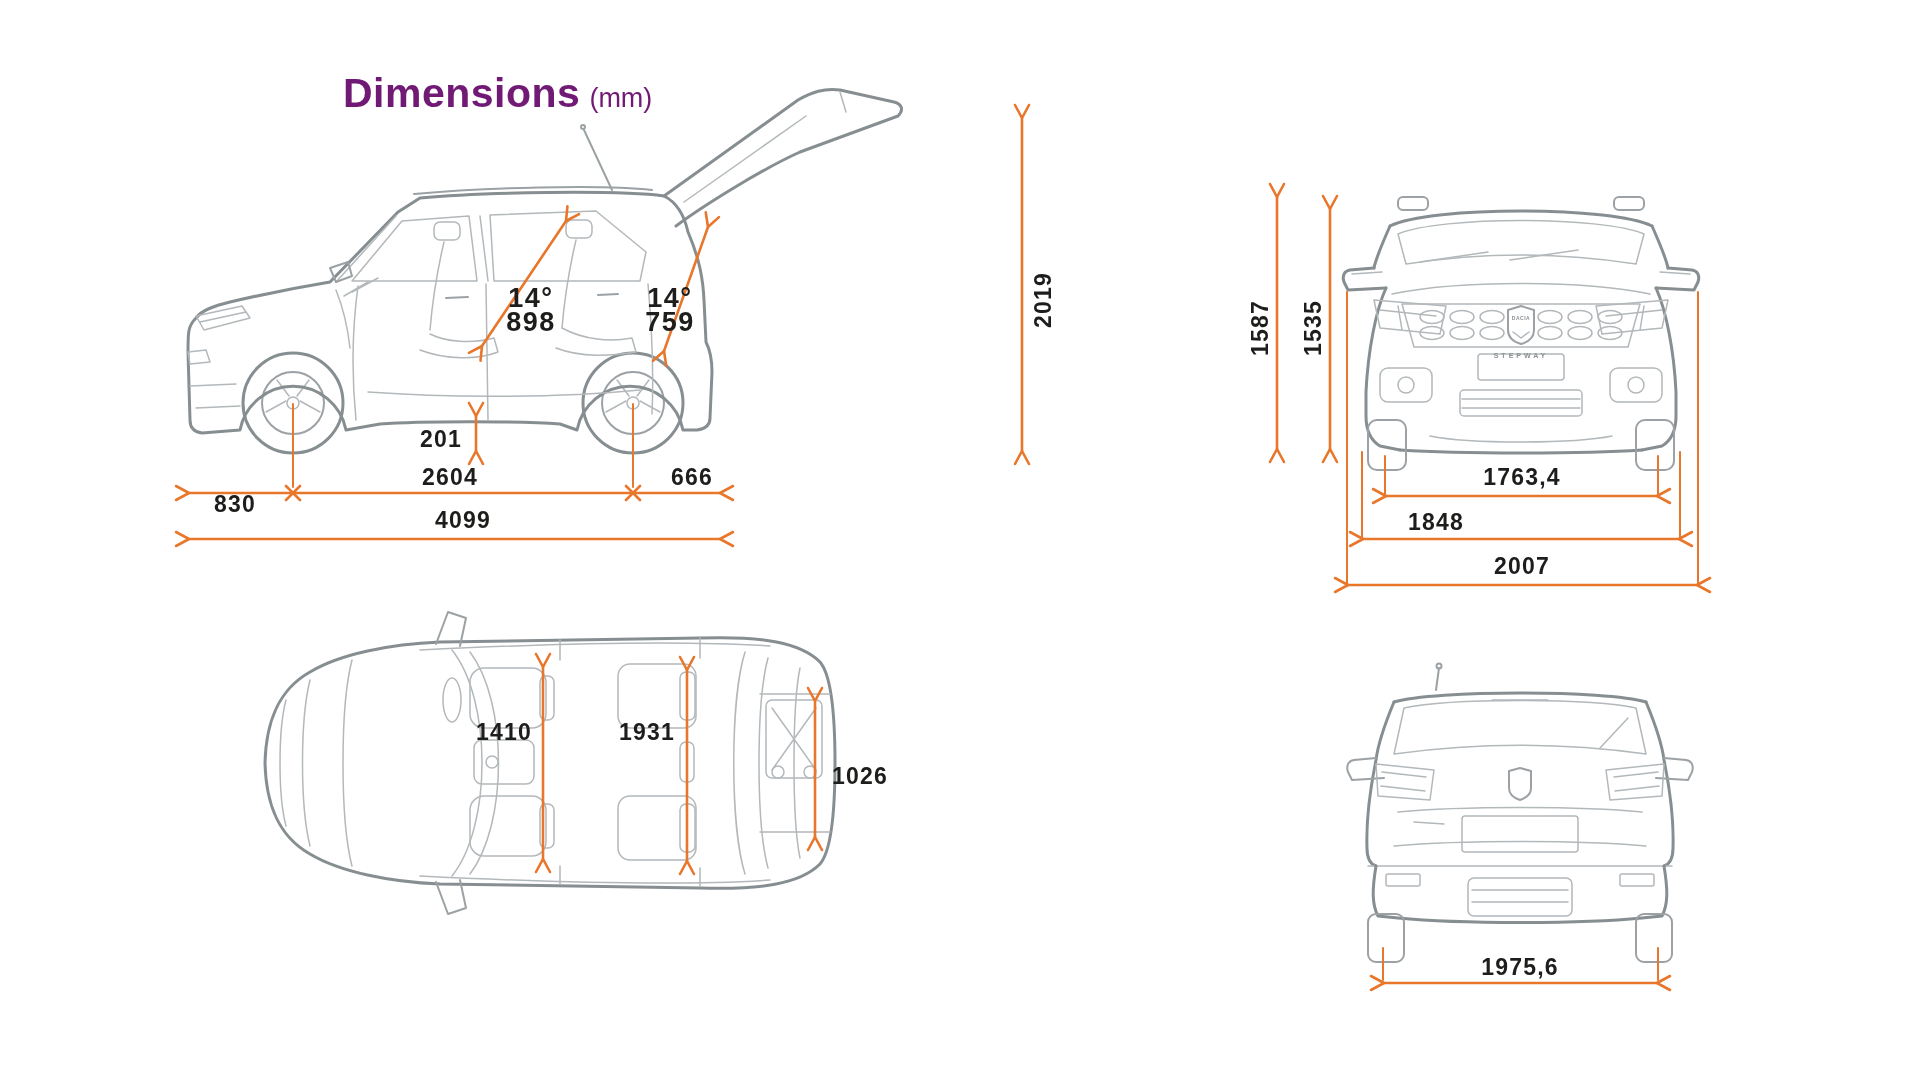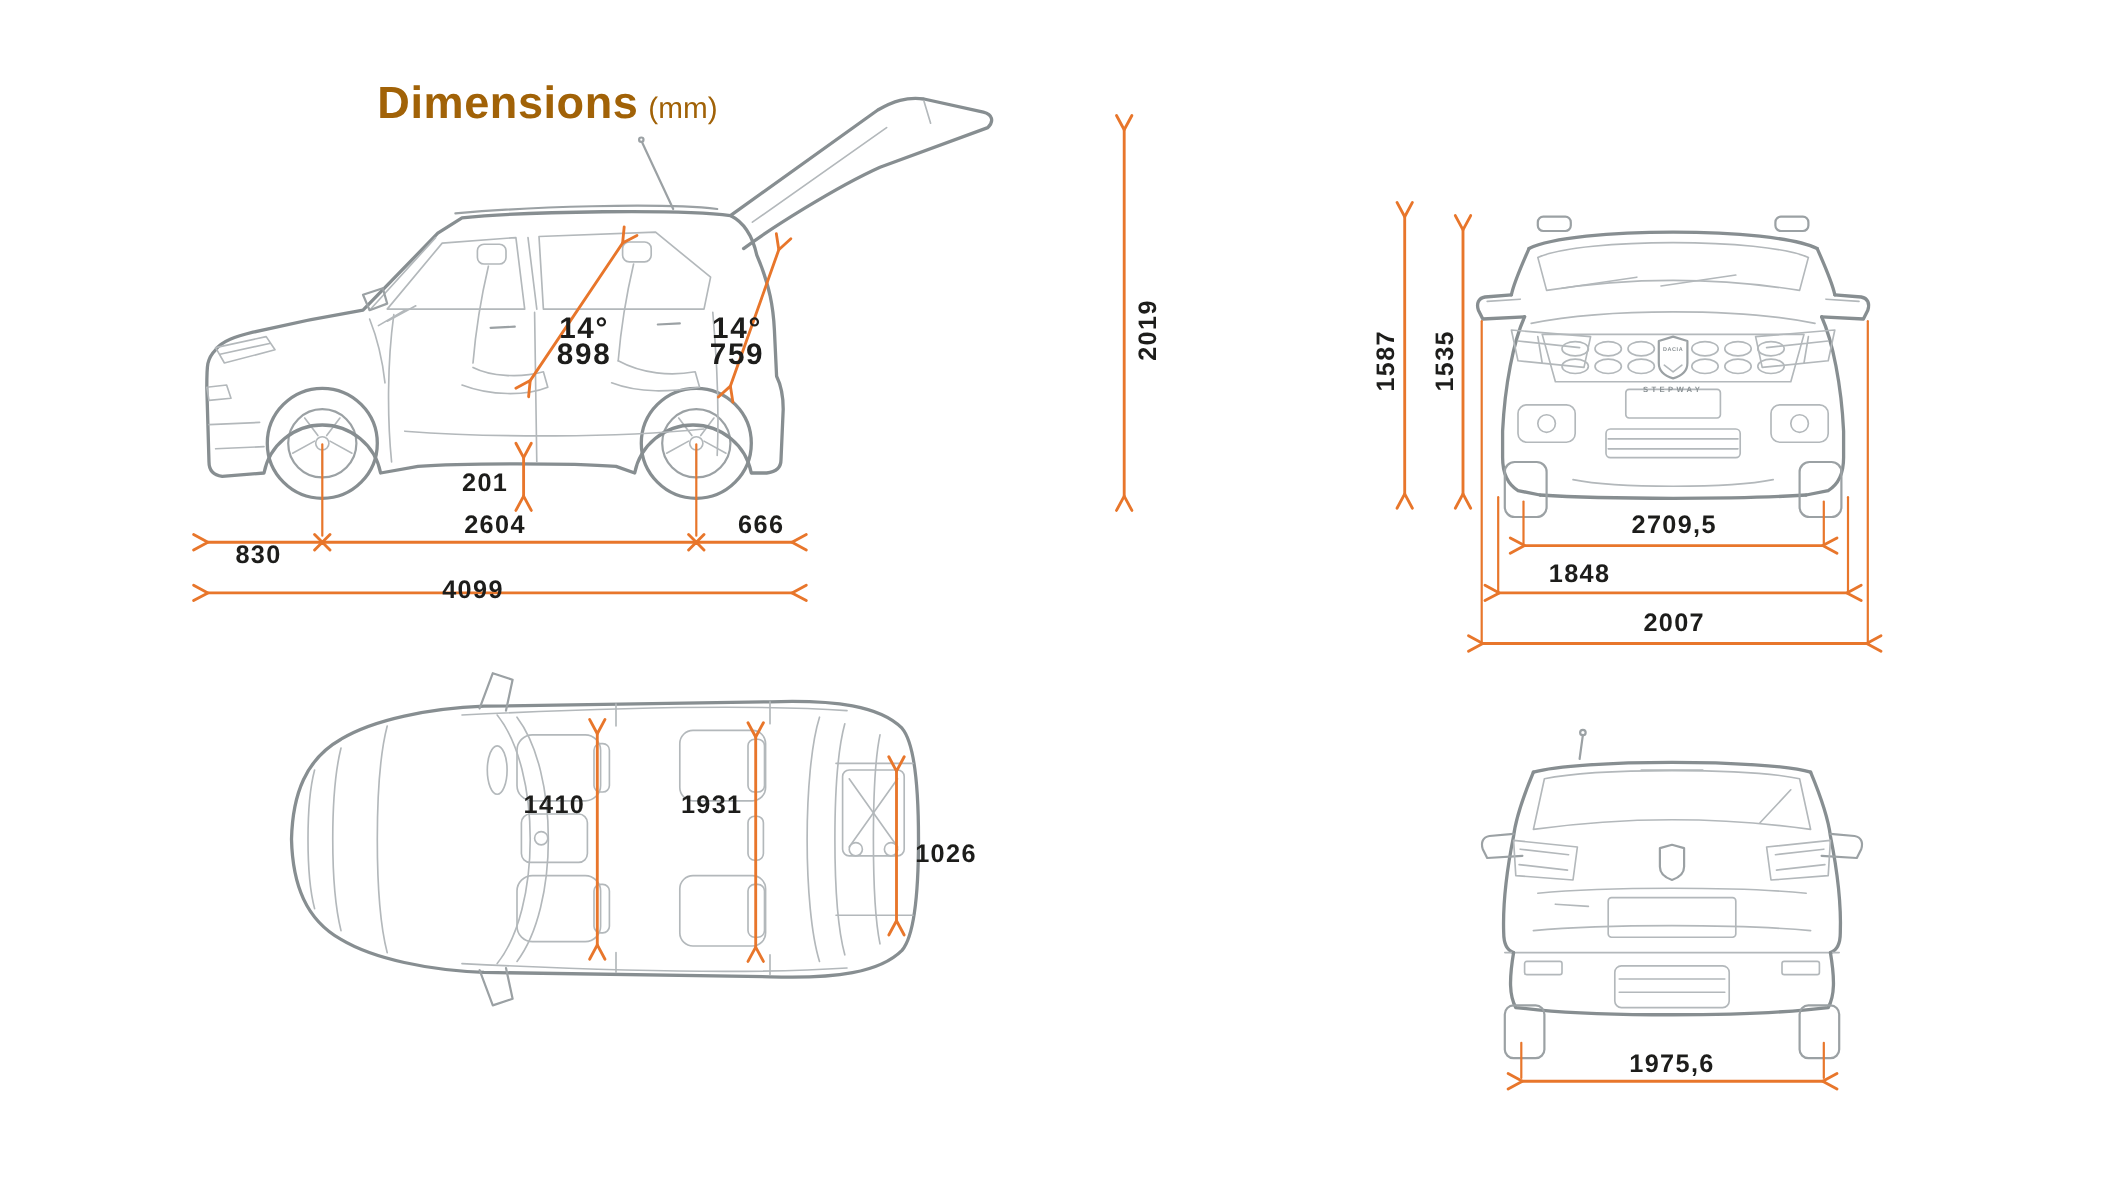--- a/index.html
+++ b/index.html
@@ -10,21 +10,21 @@
   .o  {fill:none;stroke:#878E91;stroke-width:3;stroke-linecap:round;stroke-linejoin:round;}
   .o2 {fill:none;stroke:#9BA1A4;stroke-width:2;stroke-linecap:round;stroke-linejoin:round;}
   .t  {fill:none;stroke:#B3B8BB;stroke-width:1.5;stroke-linecap:round;stroke-linejoin:round;}
   .dim{fill:none;stroke:#E8762B;stroke-width:2.6;stroke-linecap:round;}
   .ext{fill:none;stroke:#E8762B;stroke-width:2;stroke-linecap:round;}
   
   .lbl{position:absolute;transform:translate(-50%,-50%);color:#1D1D1B;font-weight:bold;
        font-size:23px;letter-spacing:1.2px;white-space:nowrap;}
   .lbl.rot{transform:translate(-50%,-50%) rotate(-90deg);}
   .seat{font-size:27px;line-height:24px;text-align:center;letter-spacing:1.5px;margin-top:48px;}
-  .title{position:absolute;left:343px;top:70px;color:#a16207;white-space:nowrap;}
+  .title{position:absolute;left:343px;top:70px;color:#701a75;white-space:nowrap;}
   .title .main{font-size:41px;font-weight:bold;letter-spacing:.5px;}
   .title .unit{font-size:27px;font-weight:normal;margin-left:9px;}
   .badge-txt{position:absolute;transform:translate(-50%,-50%);color:#8A9194;font-weight:bold;}
   .badge-dacia{font-size:5px;letter-spacing:.5px;}
   .badge-stepway{font-size:7px;letter-spacing:3px;}
 </style>
 </head>
 <body>
 
 <div class="canvas">
@@ -233,26 +233,26 @@
   <div>898</div>
 </div>
 <div class="lbl seat" style="left:670px;top:262px;">
   <div>14°</div>
   <div>759</div>
 </div>
 <div class="lbl" style="left:441px;top:439px;">201</div>
 <div class="lbl" style="left:235px;top:504px;">830</div>
 <div class="lbl" style="left:450px;top:477px;">2604</div>
 <div class="lbl" style="left:692px;top:477px;">666</div>
-<div class="lbl" style="left:430px;top:520px;margin-top:16px;">4099</div>
+<div class="lbl" style="left:463px;top:520px;">4099</div>
 <div class="lbl rot" style="left:1043px;top:300px;">2019</div>
 
 <div class="lbl rot" style="left:1260px;top:328px;">1587</div>
 <div class="lbl rot" style="left:1313px;top:328px;">1535</div>
-<div class="lbl" style="left:1522px;top:477px;">2709,5</div>
+<div class="lbl" style="left:1522px;top:477px;">1763,4</div>
 <div class="lbl" style="left:1436px;top:522px;">1848</div>
 <div class="lbl" style="left:1522px;top:566px;">2007</div>
 <div class="badge-txt badge-dacia" style="left:1521px;top:318px;">DACIA</div>
 <div class="badge-txt badge-stepway" style="left:1521px;top:355px;">STEPWAY</div>
 
 <div class="lbl" style="left:504px;top:732px;">1410</div>
 <div class="lbl" style="left:647px;top:732px;">1931</div>
 <div class="lbl" style="left:860px;top:776px;">1026</div>
 
 <div class="lbl" style="left:1520px;top:967px;">1975,6</div>

